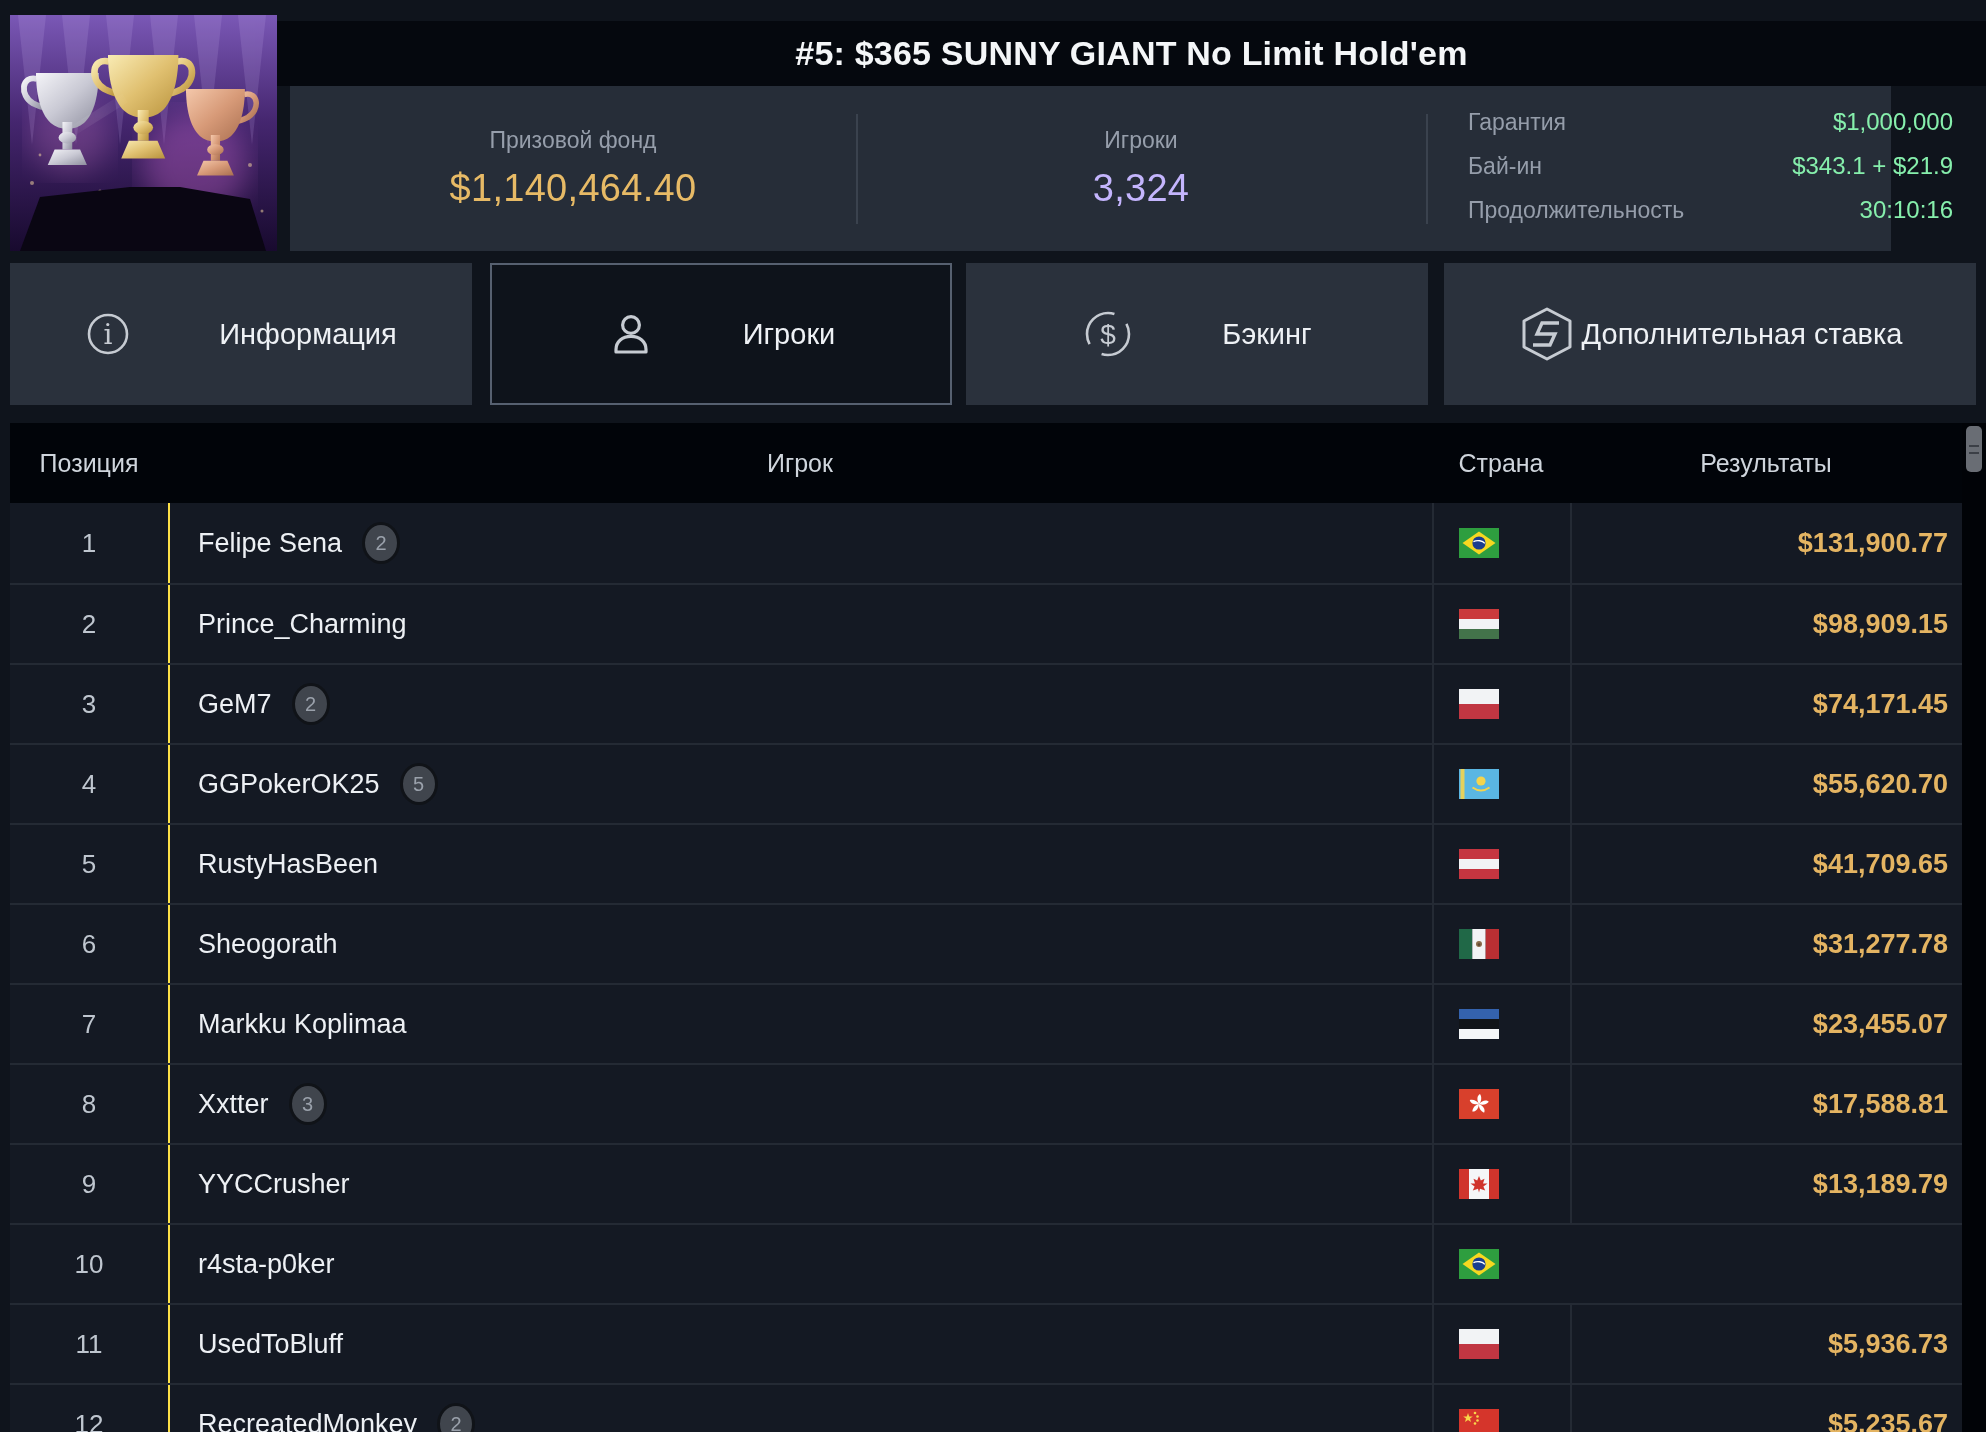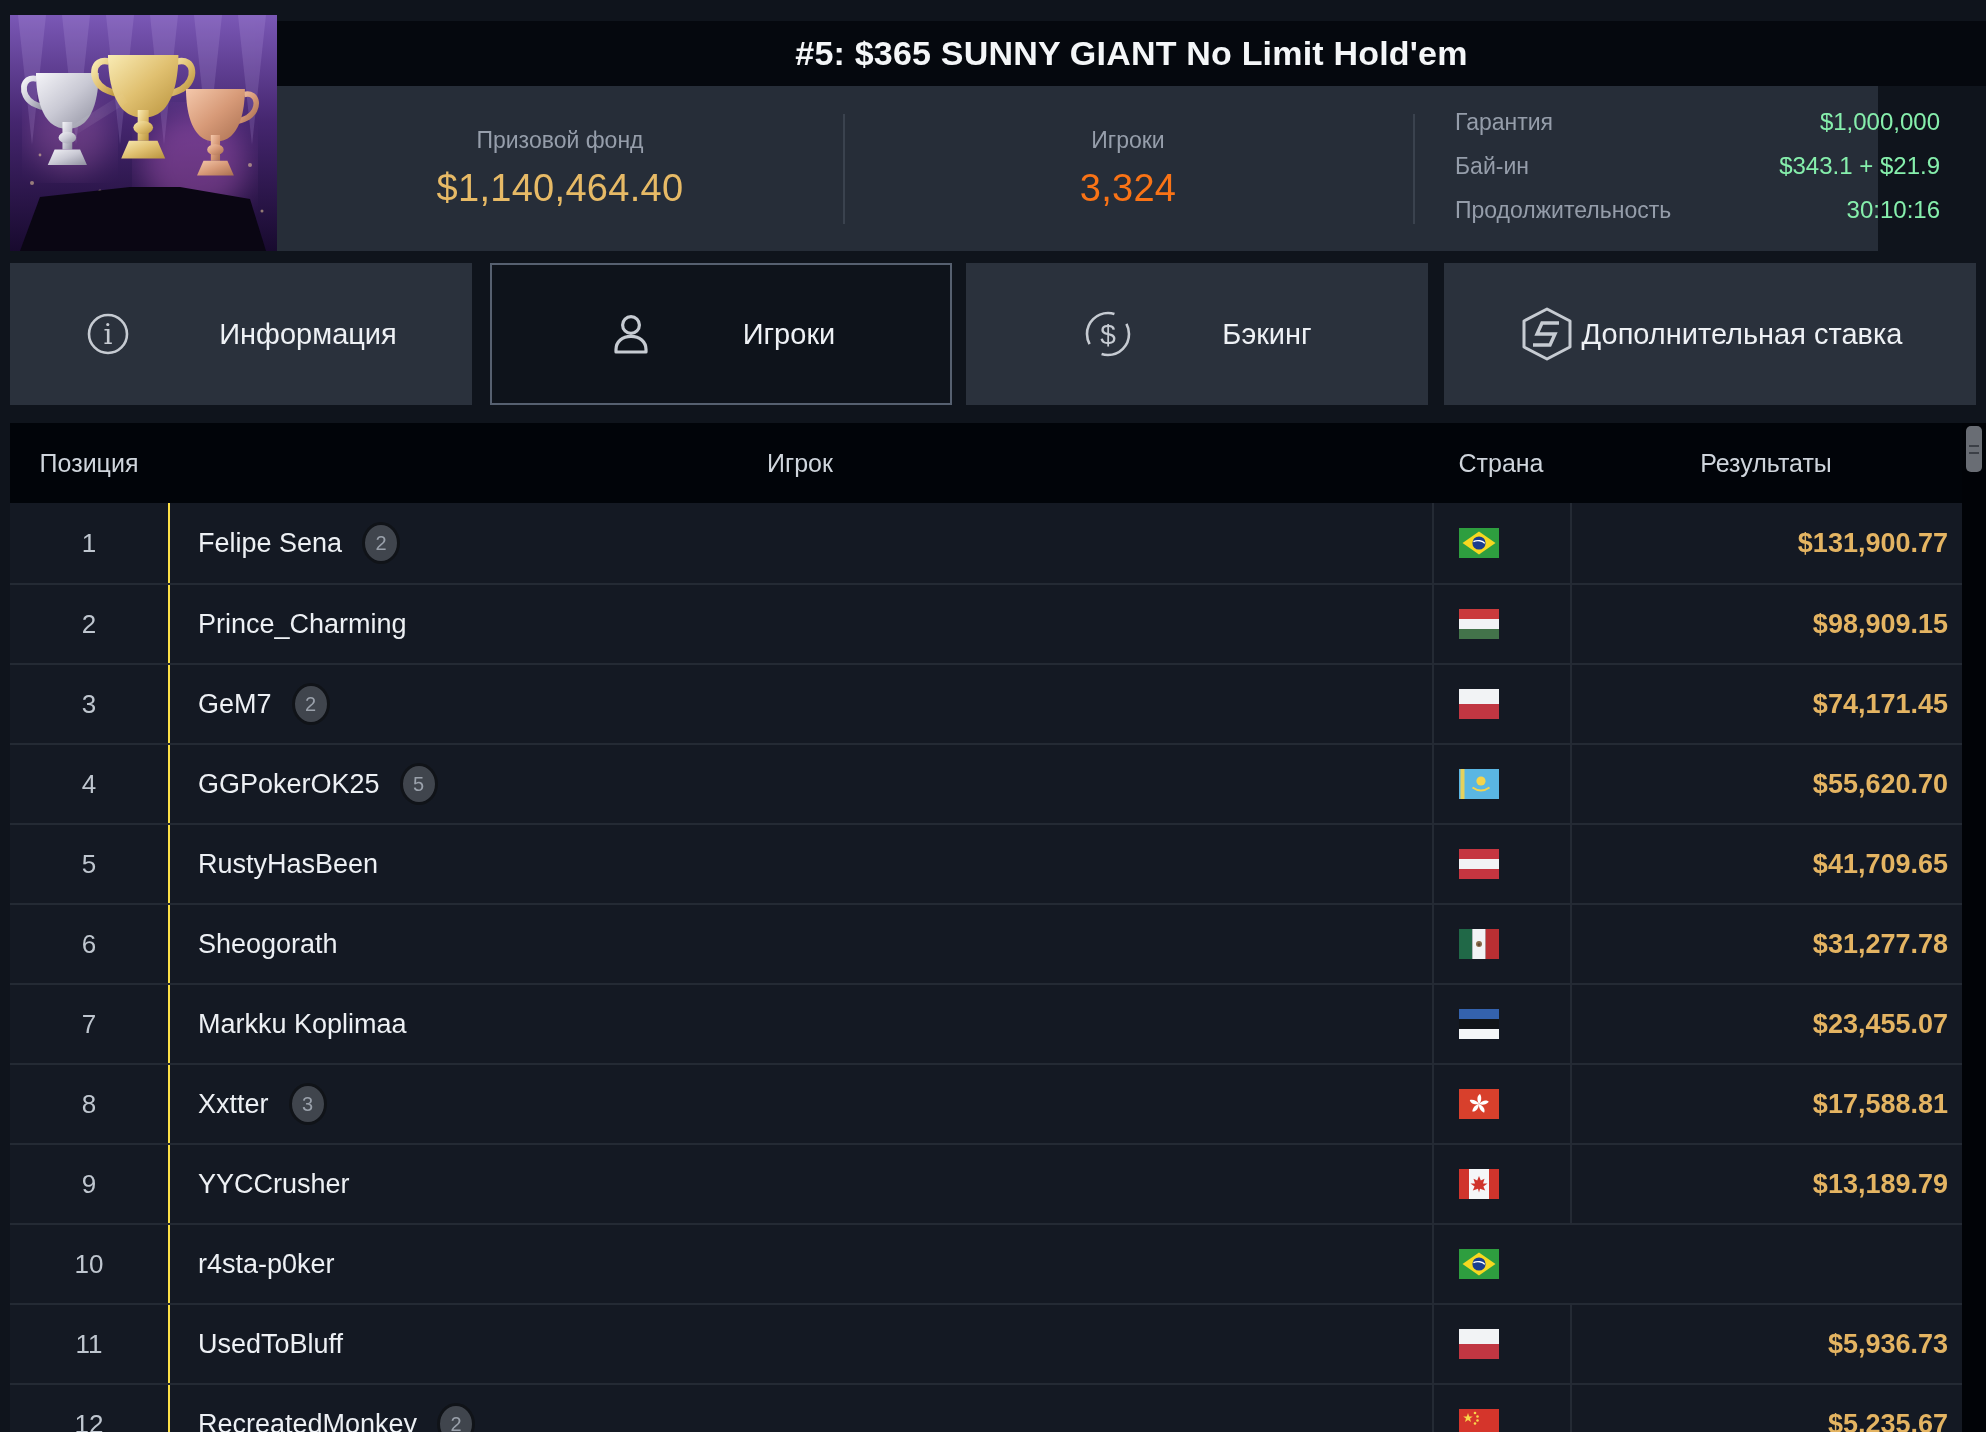--- a/index.html
+++ b/index.html
@@ -10,29 +10,29 @@
     -webkit-font-smoothing:antialiased;
   }
   
   .trophy{position:absolute;left:10px;top:15px;width:267px;height:236px;overflow:hidden;}
   .title-bar{
     position:absolute;left:277px;top:21px;width:1709px;height:65px;
     background:#05080e;display:flex;align-items:center;justify-content:center;
   }
   .title-bar .title{color:#f4f6f8;font-size:34px;font-weight:600;letter-spacing:.2px;}
   .stats{
-    position:absolute;left:277px;top:86px;width:1601px;height:165px;
+    position:absolute;left:290px;top:86px;width:1601px;height:165px;
     background:#262d38;
   }
   .stat-sec{position:absolute;top:0;height:165px;display:flex;flex-direction:column;
     align-items:center;justify-content:center;gap:13px;}
   .sec-prize{left:0;width:566px;}
   .sec-players{left:566px;width:570px;}
   .stat-label{color:#969eab;font-size:23px;}
-  .stat-value{font-size:38px;color:#f97316;letter-spacing:.3px;}
+  .stat-value{font-size:38px;color:#c4b5fd;letter-spacing:.3px;}
   .stat-value.gold{color:#e7ba66;}
   .v-div{position:absolute;top:28px;width:2px;height:110px;background:#3a424e;}
   .v-div.d1{left:566px;} .v-div.d2{left:1136px;}
   .sec-details{position:absolute;left:1136px;top:14px;width:573px;height:140px;
     padding:0 46px 0 42px;box-sizing:border-box;display:flex;flex-direction:column;}
   .detail-row{height:44px;display:flex;align-items:center;justify-content:space-between;}
   .detail-label{color:#959daa;font-size:23px;}
   .detail-value{color:#86efac;font-size:24px;}
   
   .tabs{position:absolute;left:0;top:263px;width:1986px;height:142px;}

